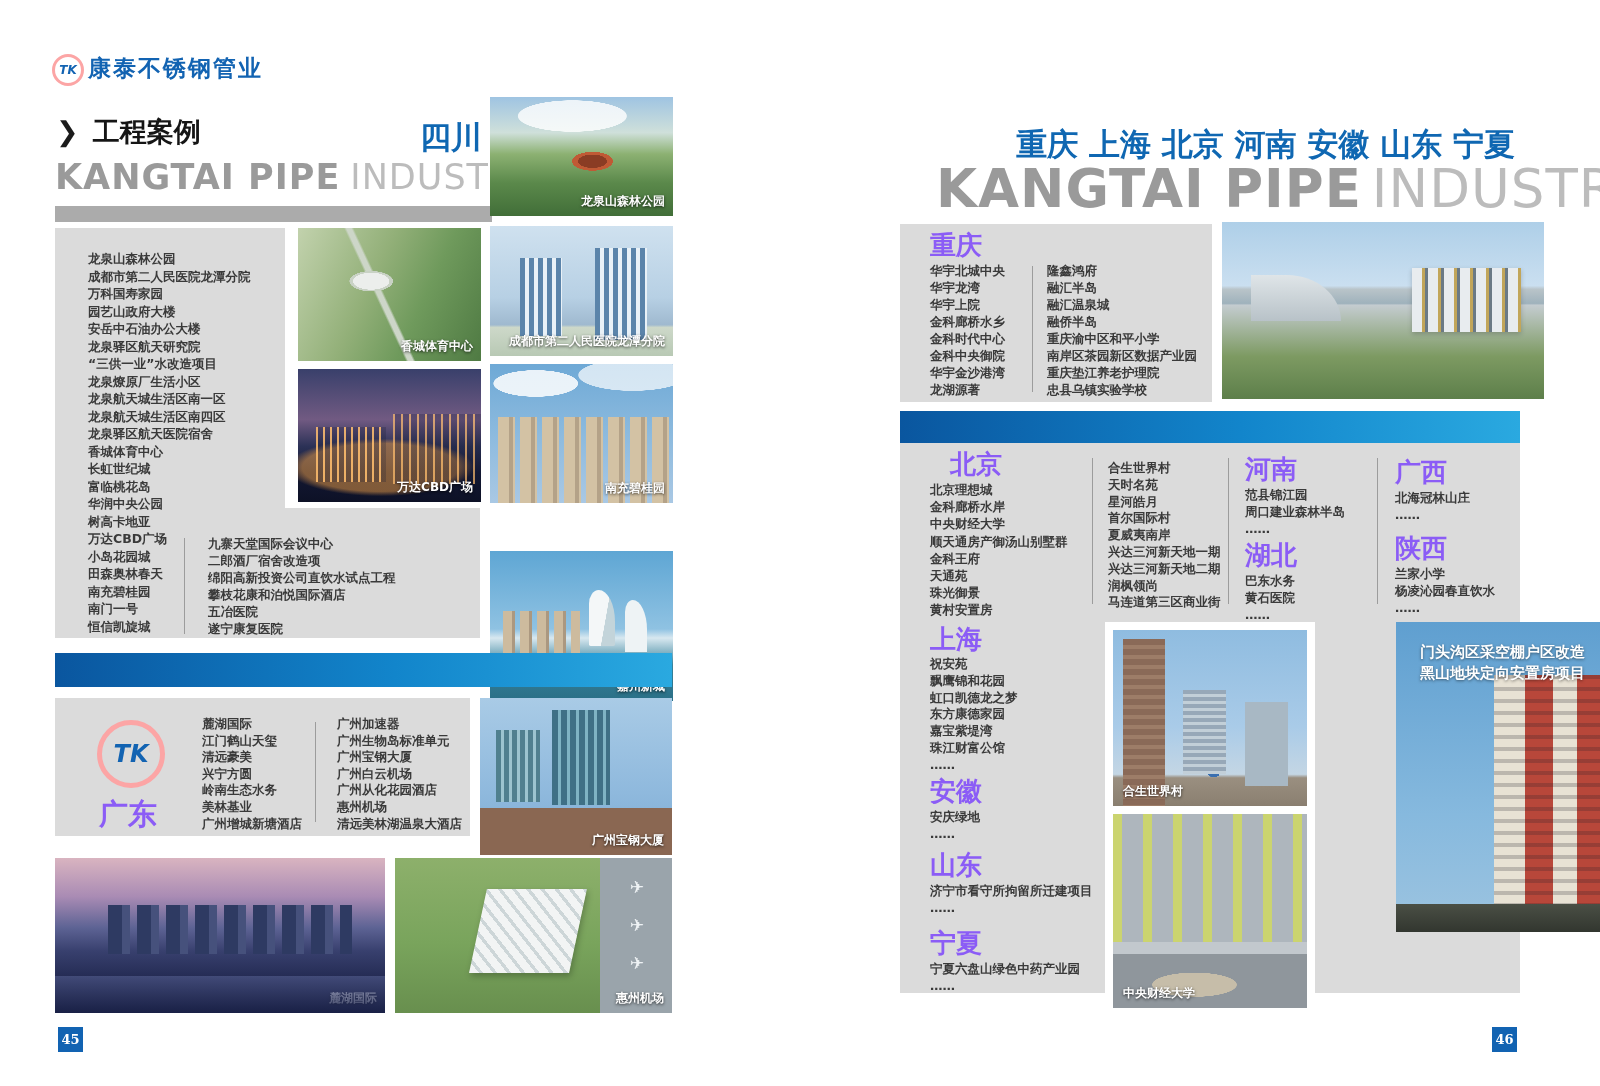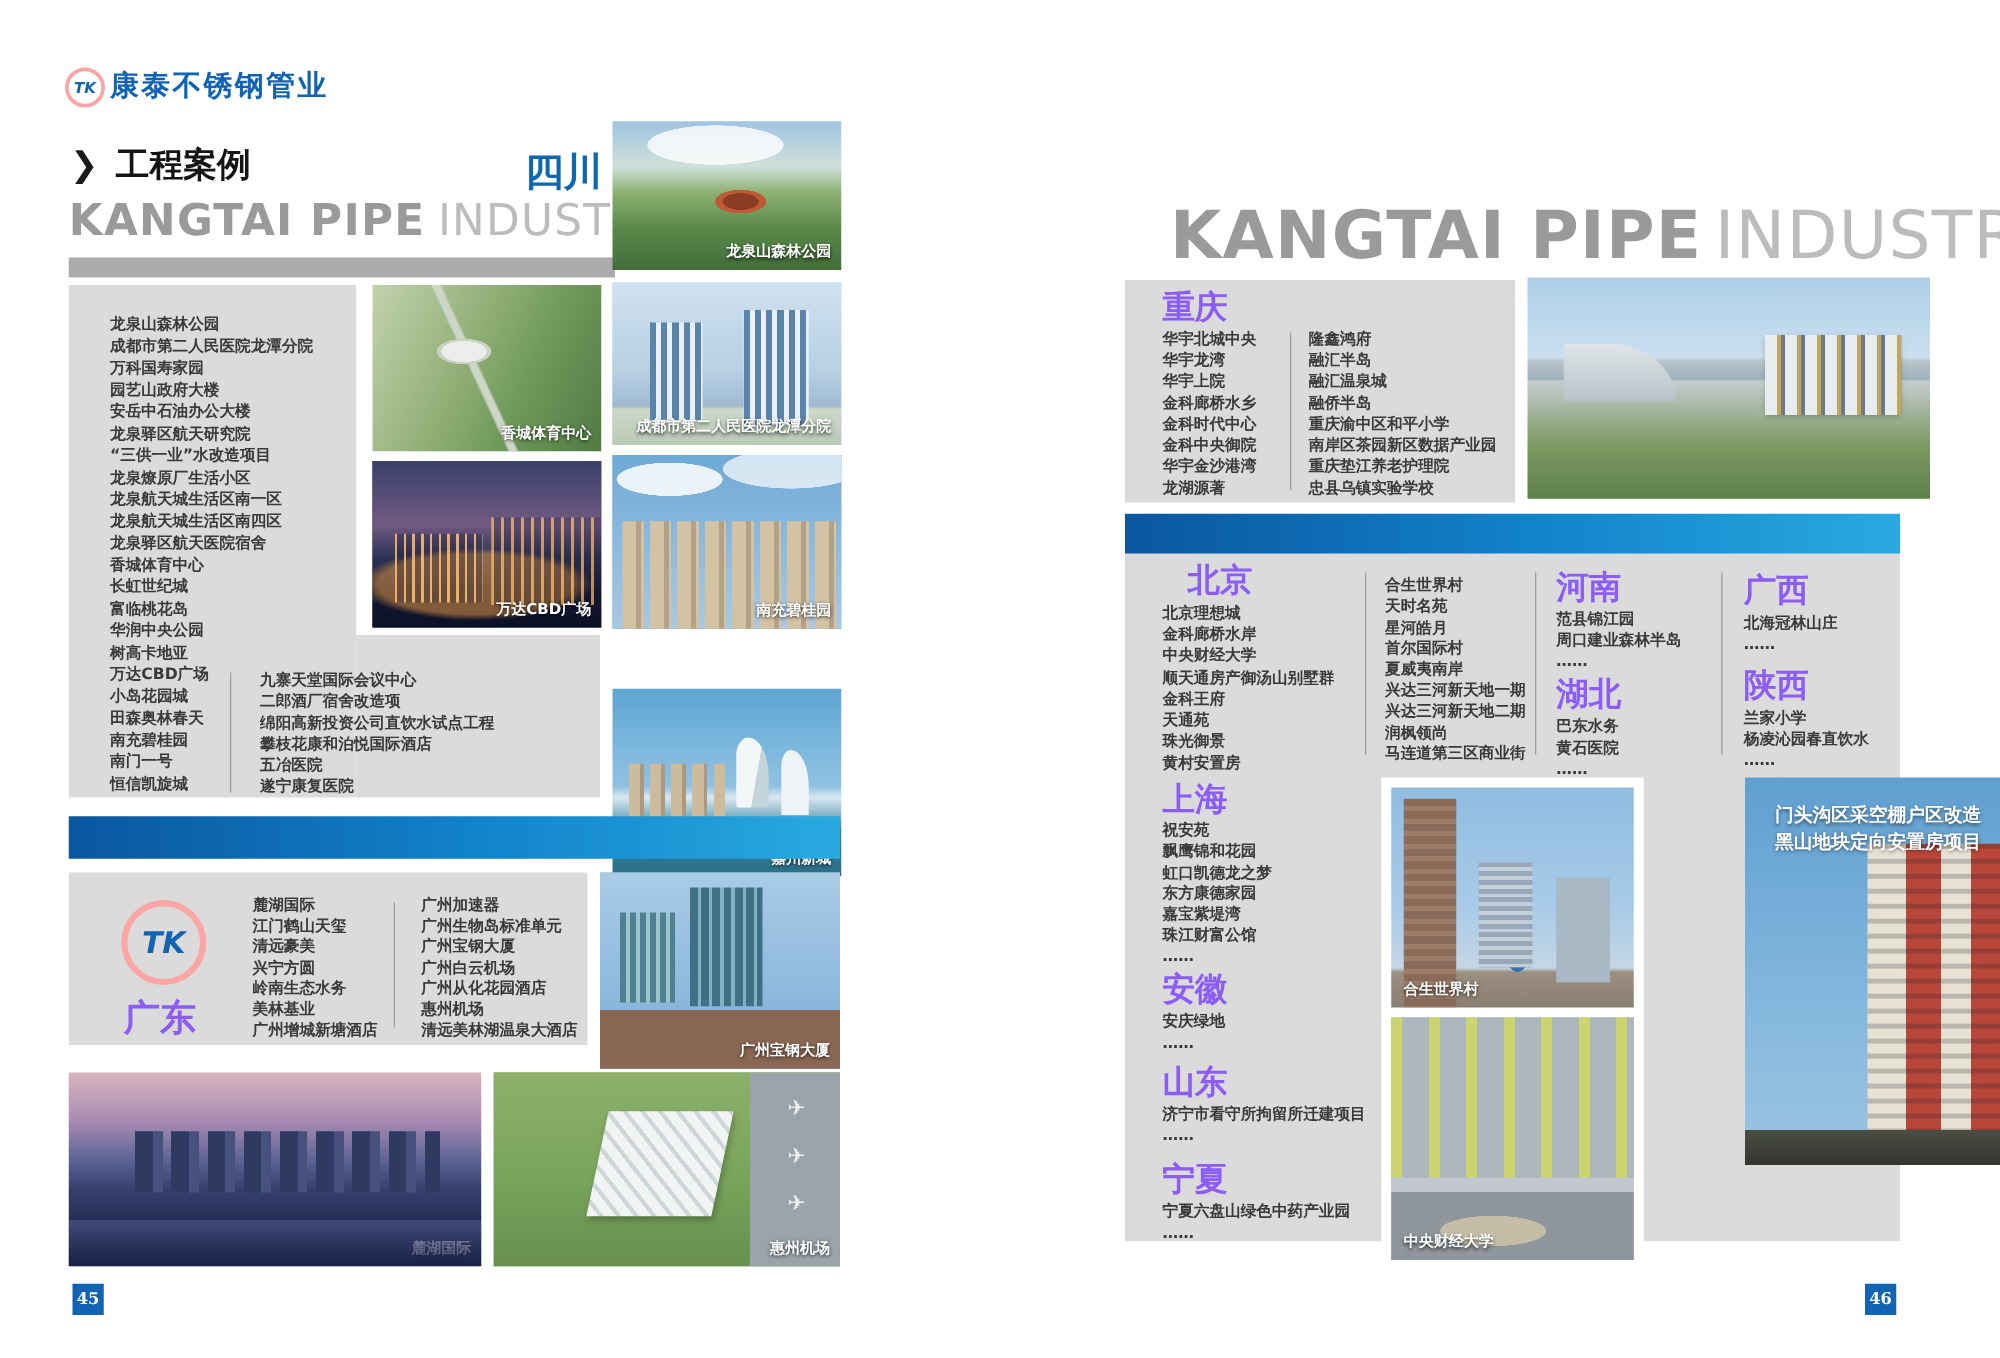--- a/index.html
+++ b/index.html
@@ -238,20 +238,21 @@
 
   <div class="ph p-dusk" style="left:55px;top:858px;width:330px;height:155px;">
     <span class="cap">麓湖国际</span>
   </div>
   <div class="ph p-airport" style="left:395px;top:858px;width:277px;height:155px;">
     <span class="cap">惠州机场</span>
   </div>
 
   <div class="pagebox" style="left:58px;top:1027px;">45</div>
 
+  <div class="regionlbl" style="left:900px;top:124px;width:615px;text-align:right;">重庆 上海 北京 河南 安徽 山东 宁夏</div>
   <div class="wordmark" style="left:936px;top:158px;font-size:53px;">
     <b>KANGTAI PIPE</b><span>INDUSTRY</span>
   </div>
 
   <div class="panel" style="left:900px;top:224px;width:312px;height:178px;"></div>
   <span class="rtitle" style="left:930px;top:228px;">重庆</span>
   <div class="plist" style="left:930px;top:262px;line-height:17px;">
       <div class="li">华宇北城中央</div>
       <div class="li">华宇龙湾</div>
       <div class="li">华宇上院</div>

